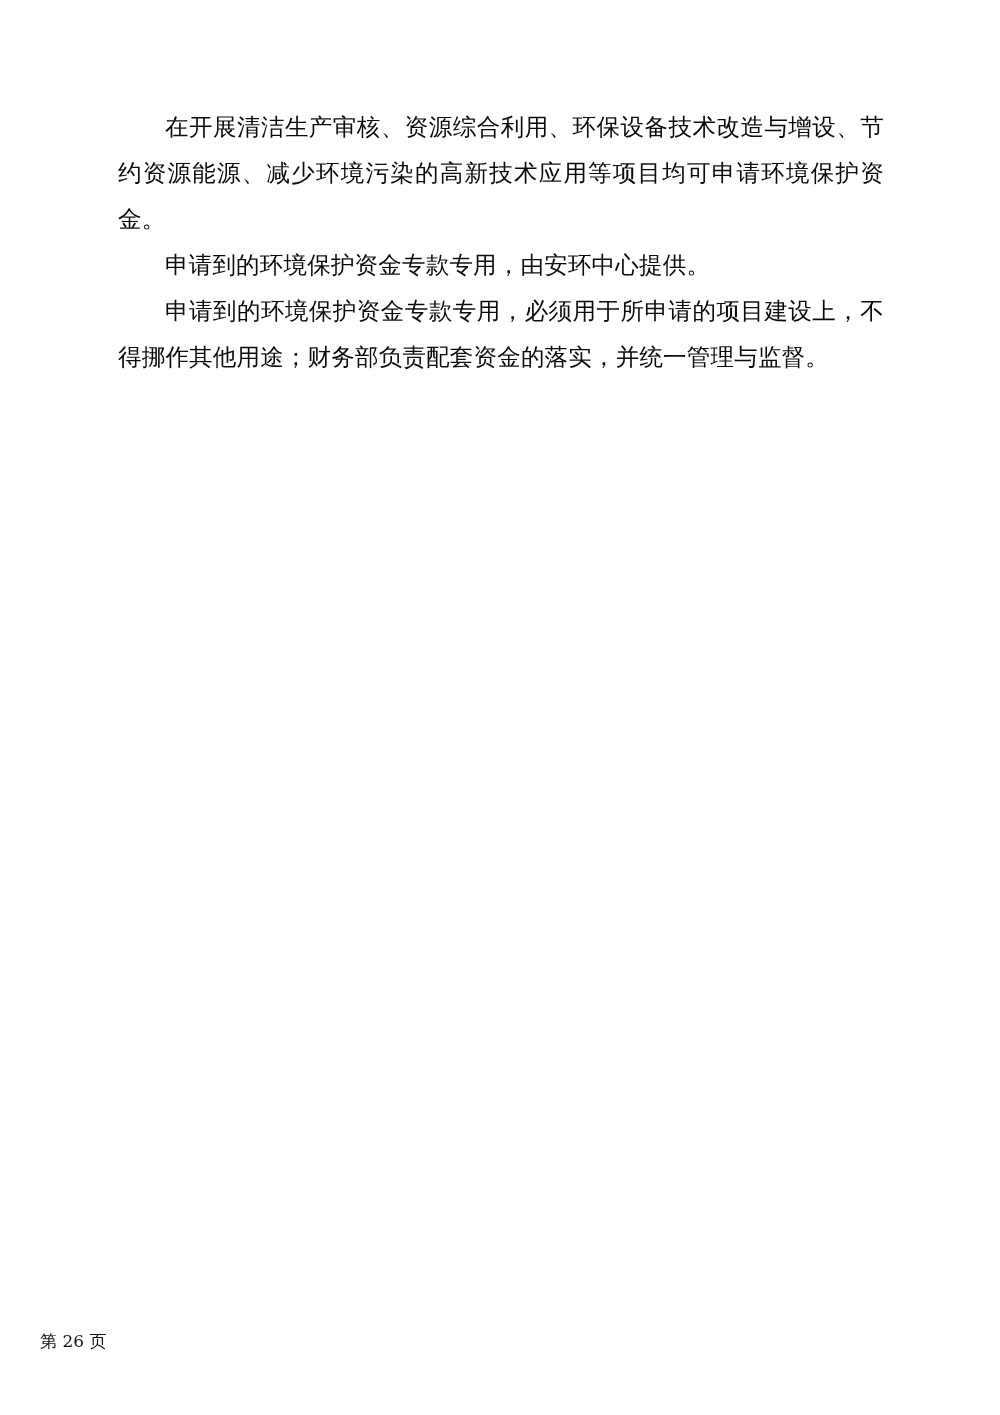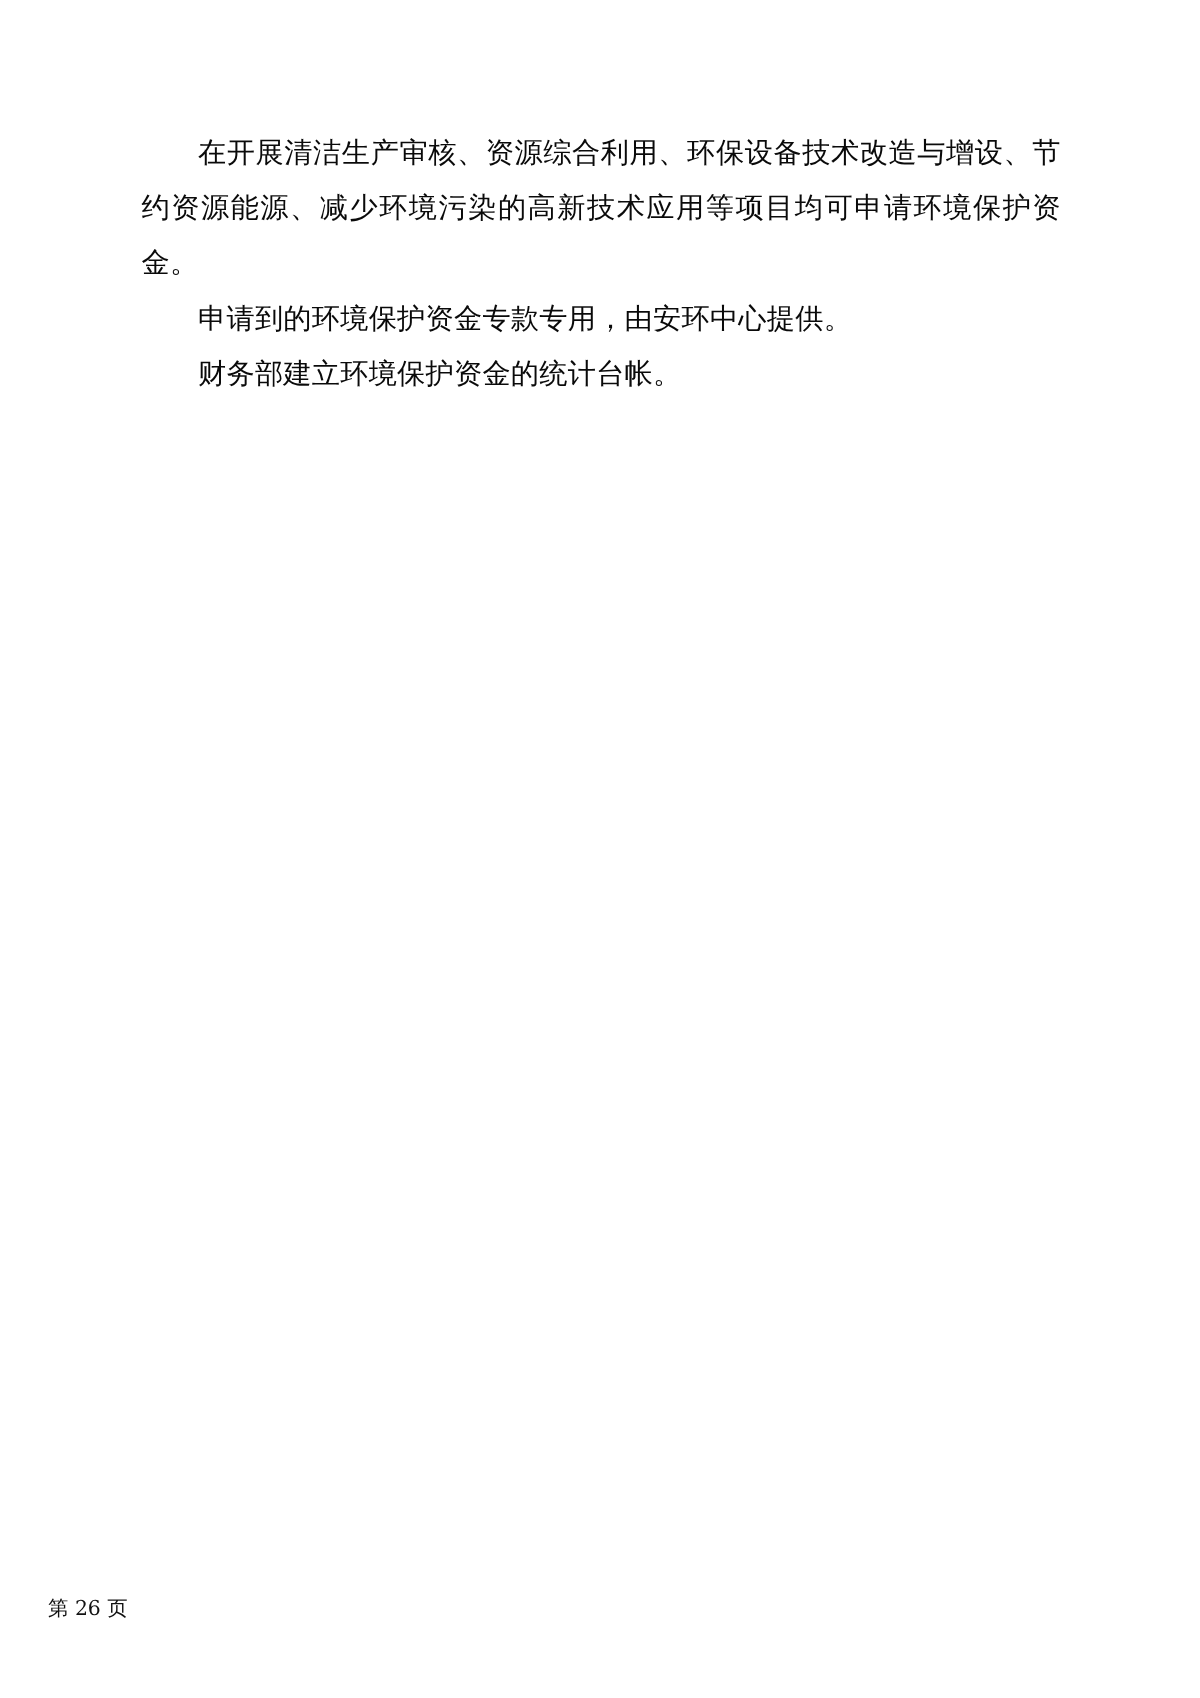--- a/index.html
+++ b/index.html
@@ -56,20 +56,20 @@
   }
 </style>
 </head>
 <body>
 
 <div class="page">
 
   <div class="content">
     <p class="para">在开展清洁生产审核、资源综合利用、环保设备技术改造与增设、节约资源能源、减少环境污染的高新技术应用等项目均可申请环境保护资金。</p>
     <p class="para">申请到的环境保护资金专款专用，由安环中心提供。</p>
-    <p class="para">财务部建立环境保护资金的统计台帐。</p>
+    <p class="para">申请到的环境保护资金专款专用，必须用于所申请的项目建设上，不得挪作其他用途；财务部负责配套资金的落实，并统一管理与监督。</p>
   </div>
 
   <div class="footer">
     <span class="page-number">第 26 页</span>
   </div>
 
 </div>
 
 </body></html>

